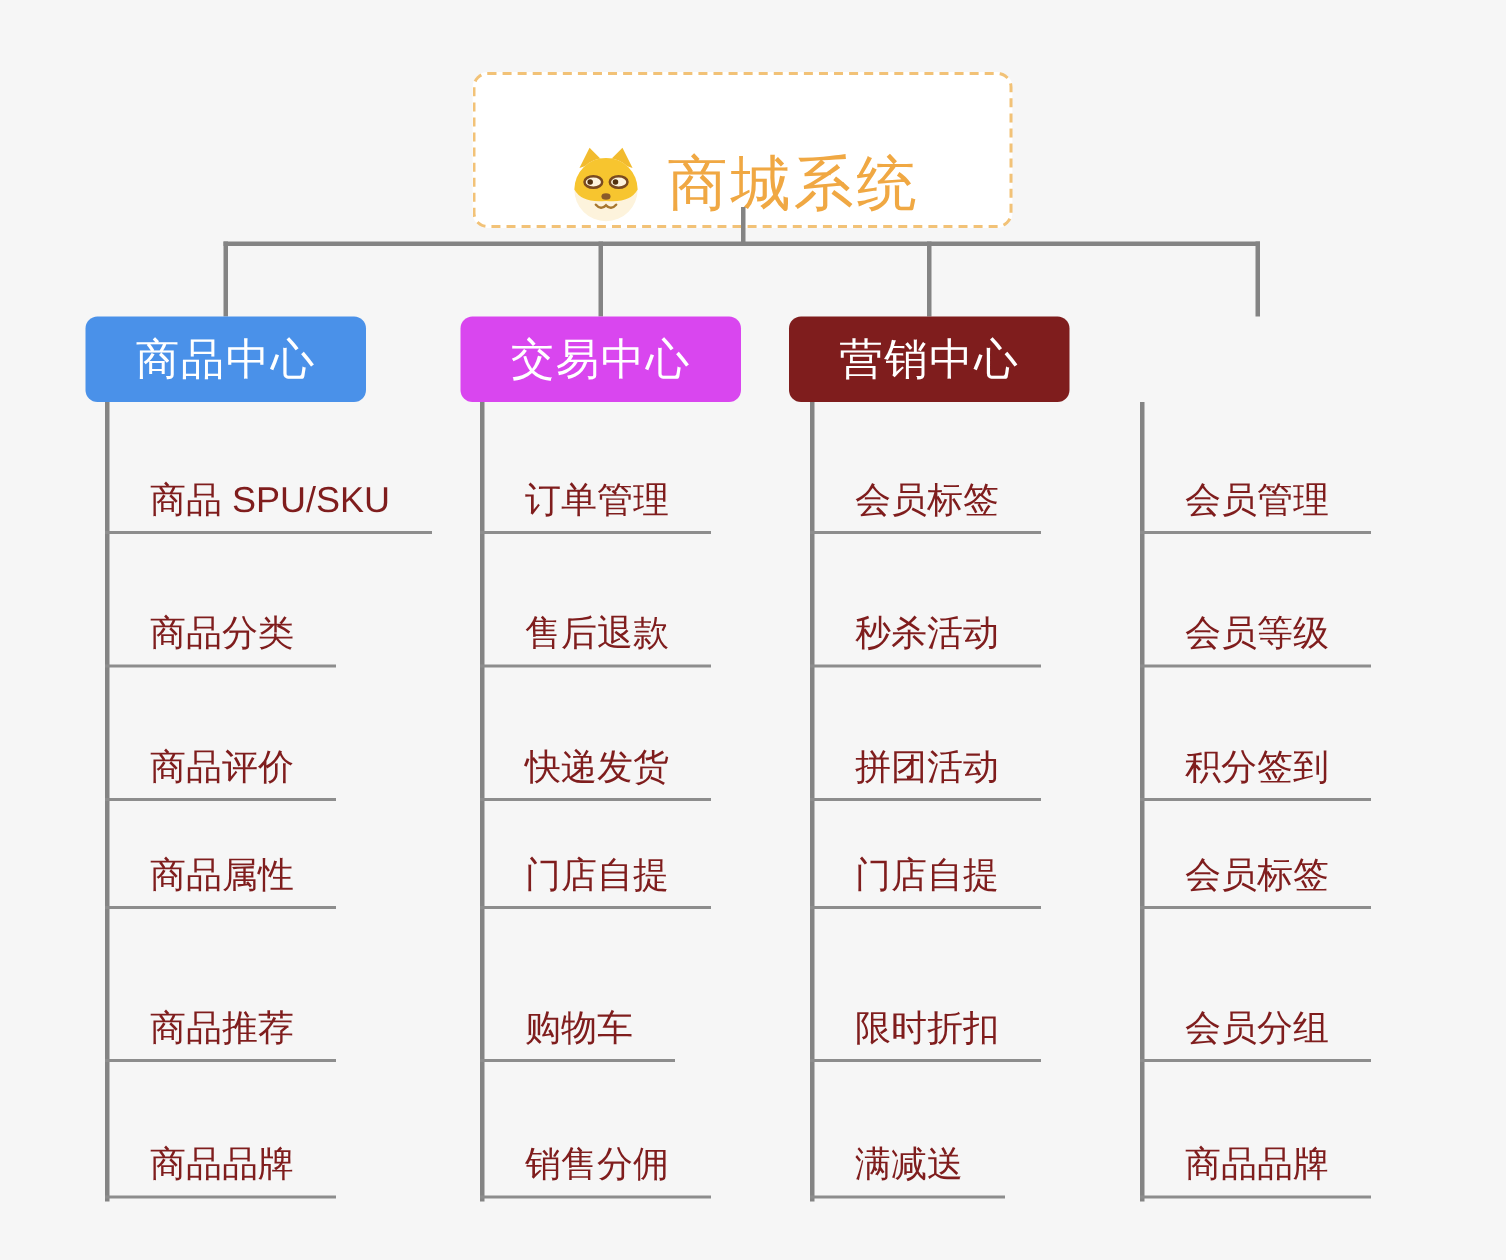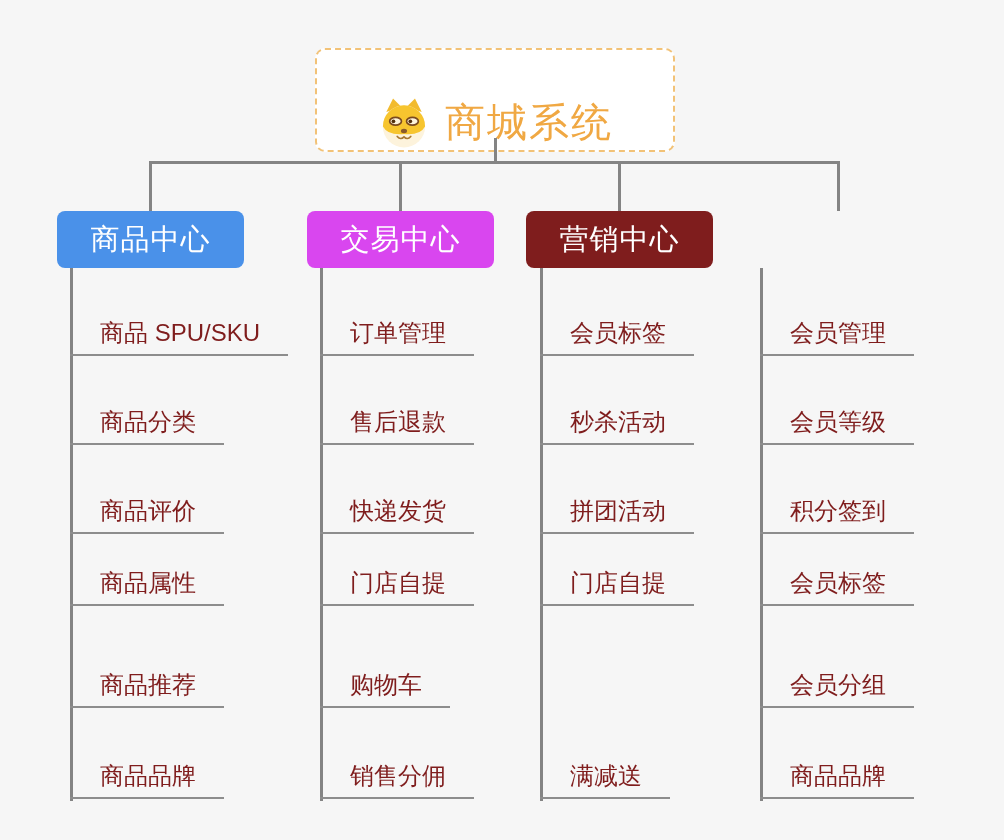--- a/index.html
+++ b/index.html
@@ -102,20 +102,21 @@
   <div class="child col1 r1">售后退款</div>
   <div class="child col1 r2">快递发货</div>
   <div class="child col1 r3">门店自提</div>
   <div class="child col1 r4">购物车</div>
   <div class="child col1 r5">销售分佣</div>
 
   <div class="child col2 r0">会员标签</div>
   <div class="child col2 r1">秒杀活动</div>
   <div class="child col2 r2">拼团活动</div>
   <div class="child col2 r3">门店自提</div>
+  <div class="child col2 r4">限时折扣</div>
   <div class="child col2 r5">满减送</div>
 
   <div class="child col3 r0">会员管理</div>
   <div class="child col3 r1">会员等级</div>
   <div class="child col3 r2">积分签到</div>
   <div class="child col3 r3">会员标签</div>
   <div class="child col3 r4">会员分组</div>
   <div class="child col3 r5">商品品牌</div>
 
 </div>

